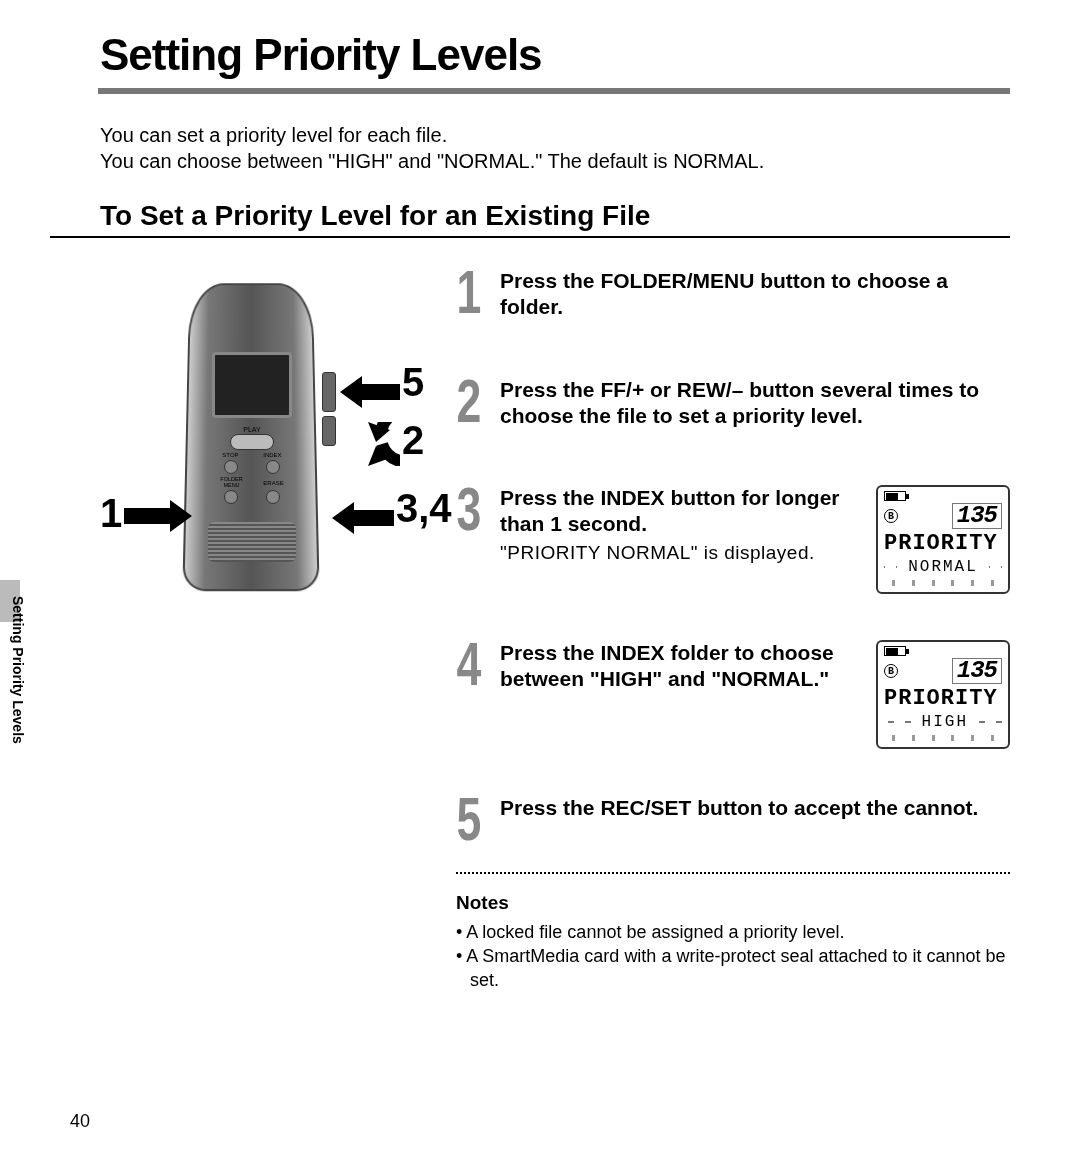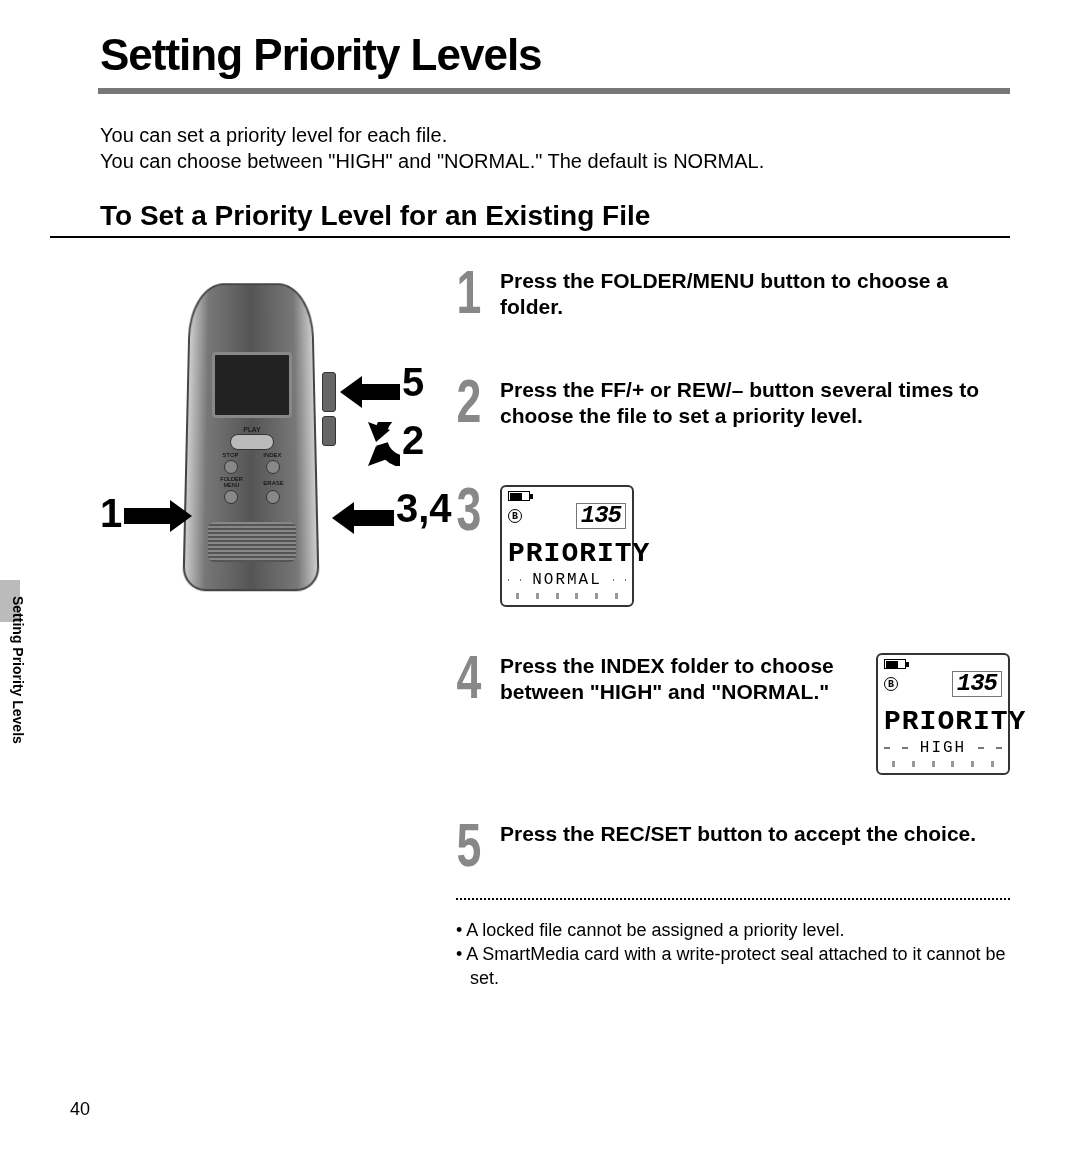--- a/index.html
+++ b/index.html
@@ -206,27 +206,27 @@
   .lcd-num {
     font-size: 24px;
     font-style: italic;
     font-weight: bold;
     letter-spacing:-1px;
     border:1px solid #777;
     padding:0 4px;
     line-height:1;
   }
   .lcd-main {
-    font-size:28px;
+    font-size:22px;
     letter-spacing:1px;
-    margin-top:9px;
+    margin-top:2px;
     font-weight:bold;
   }
   .lcd-status-row{
-    display:flex; justify-content:space-between; gap:11px; align-items:center;
+    display:flex; justify-content:flex-end; gap:11px; align-items:center;
     margin-top:2px;
   }
   .lcd-status {
     font-size:16px; letter-spacing:2px;
   }
   .flash-dash{
     width:6px; height:2px; background:#777;
   }
   .flash-dots {
     display:flex; justify-content:space-around; margin-top:4px;
@@ -277,21 +277,21 @@
     top: 16px;
     transform: rotate(90deg);
     transform-origin: left top;
     font-size: 14px;
     font-weight: bold;
     white-space: nowrap;
   }
   .pagenum{
     position:absolute;
     left:70px;
-    bottom:36px;
+    bottom:24px;
     font-size:18px;
   }
 </style>
 </head>
 <body>
 
 <div class="page">
   <h1 class="title">Setting Priority Levels</h1>
   <div class="thickrule"></div>
 
@@ -375,20 +375,24 @@
       <div class="step">
         <div class="step-num">2</div>
         <div class="step-body">
           <div class="step-title">Press the FF/+ or REW/– button several times to choose the file to set a priority level.</div>
         </div>
       </div>
 
       <div class="step s3">
         <div class="step-num">3</div>
         <div class="step-body step-with-lcd">
+          <div class="text-part">
+            <div class="step-title">Press the INDEX button for longer than 1 second.</div>
+            <div class="step-sub">"PRIORITY NORMAL" is displayed.</div>
+          </div>
           <div class="lcd">
             <div class="lcd-top">
               <div class="lcd-batt">
                   <div class="lcd-batt-fill"></div>
                 </div>
             </div>
             <div class="lcd-top" style="margin-top:2px; gap:6px;">
               <div class="lcd-circle">B</div>
               <div class="lcd-num">135</div>
             </div>
@@ -444,26 +448,27 @@
                 <span></span>
                 <span></span>
               </div>
           </div>
         </div>
       </div>
 
       <div class="step" style="margin-bottom:26px;">
         <div class="step-num">5</div>
         <div class="step-body">
-          <div class="step-title">Press the REC/SET button to accept the choice.</div>
+          <div class="step-title">Press the REC/SET button to accept the cannot.</div>
         </div>
       </div>
 
       <hr class="dotsep">
 
+      <div class="notes-title">Notes</div>
       <ul class="notes-list">
         <li>A locked file cannot be assigned a priority level.</li>
         <li>A SmartMedia card with a write-protect seal attached to it cannot be set.</li>
       </ul>
 
     </div>
   </div>
 
   <div class="side-tab">
     <div class="side-tab-bar"></div>

